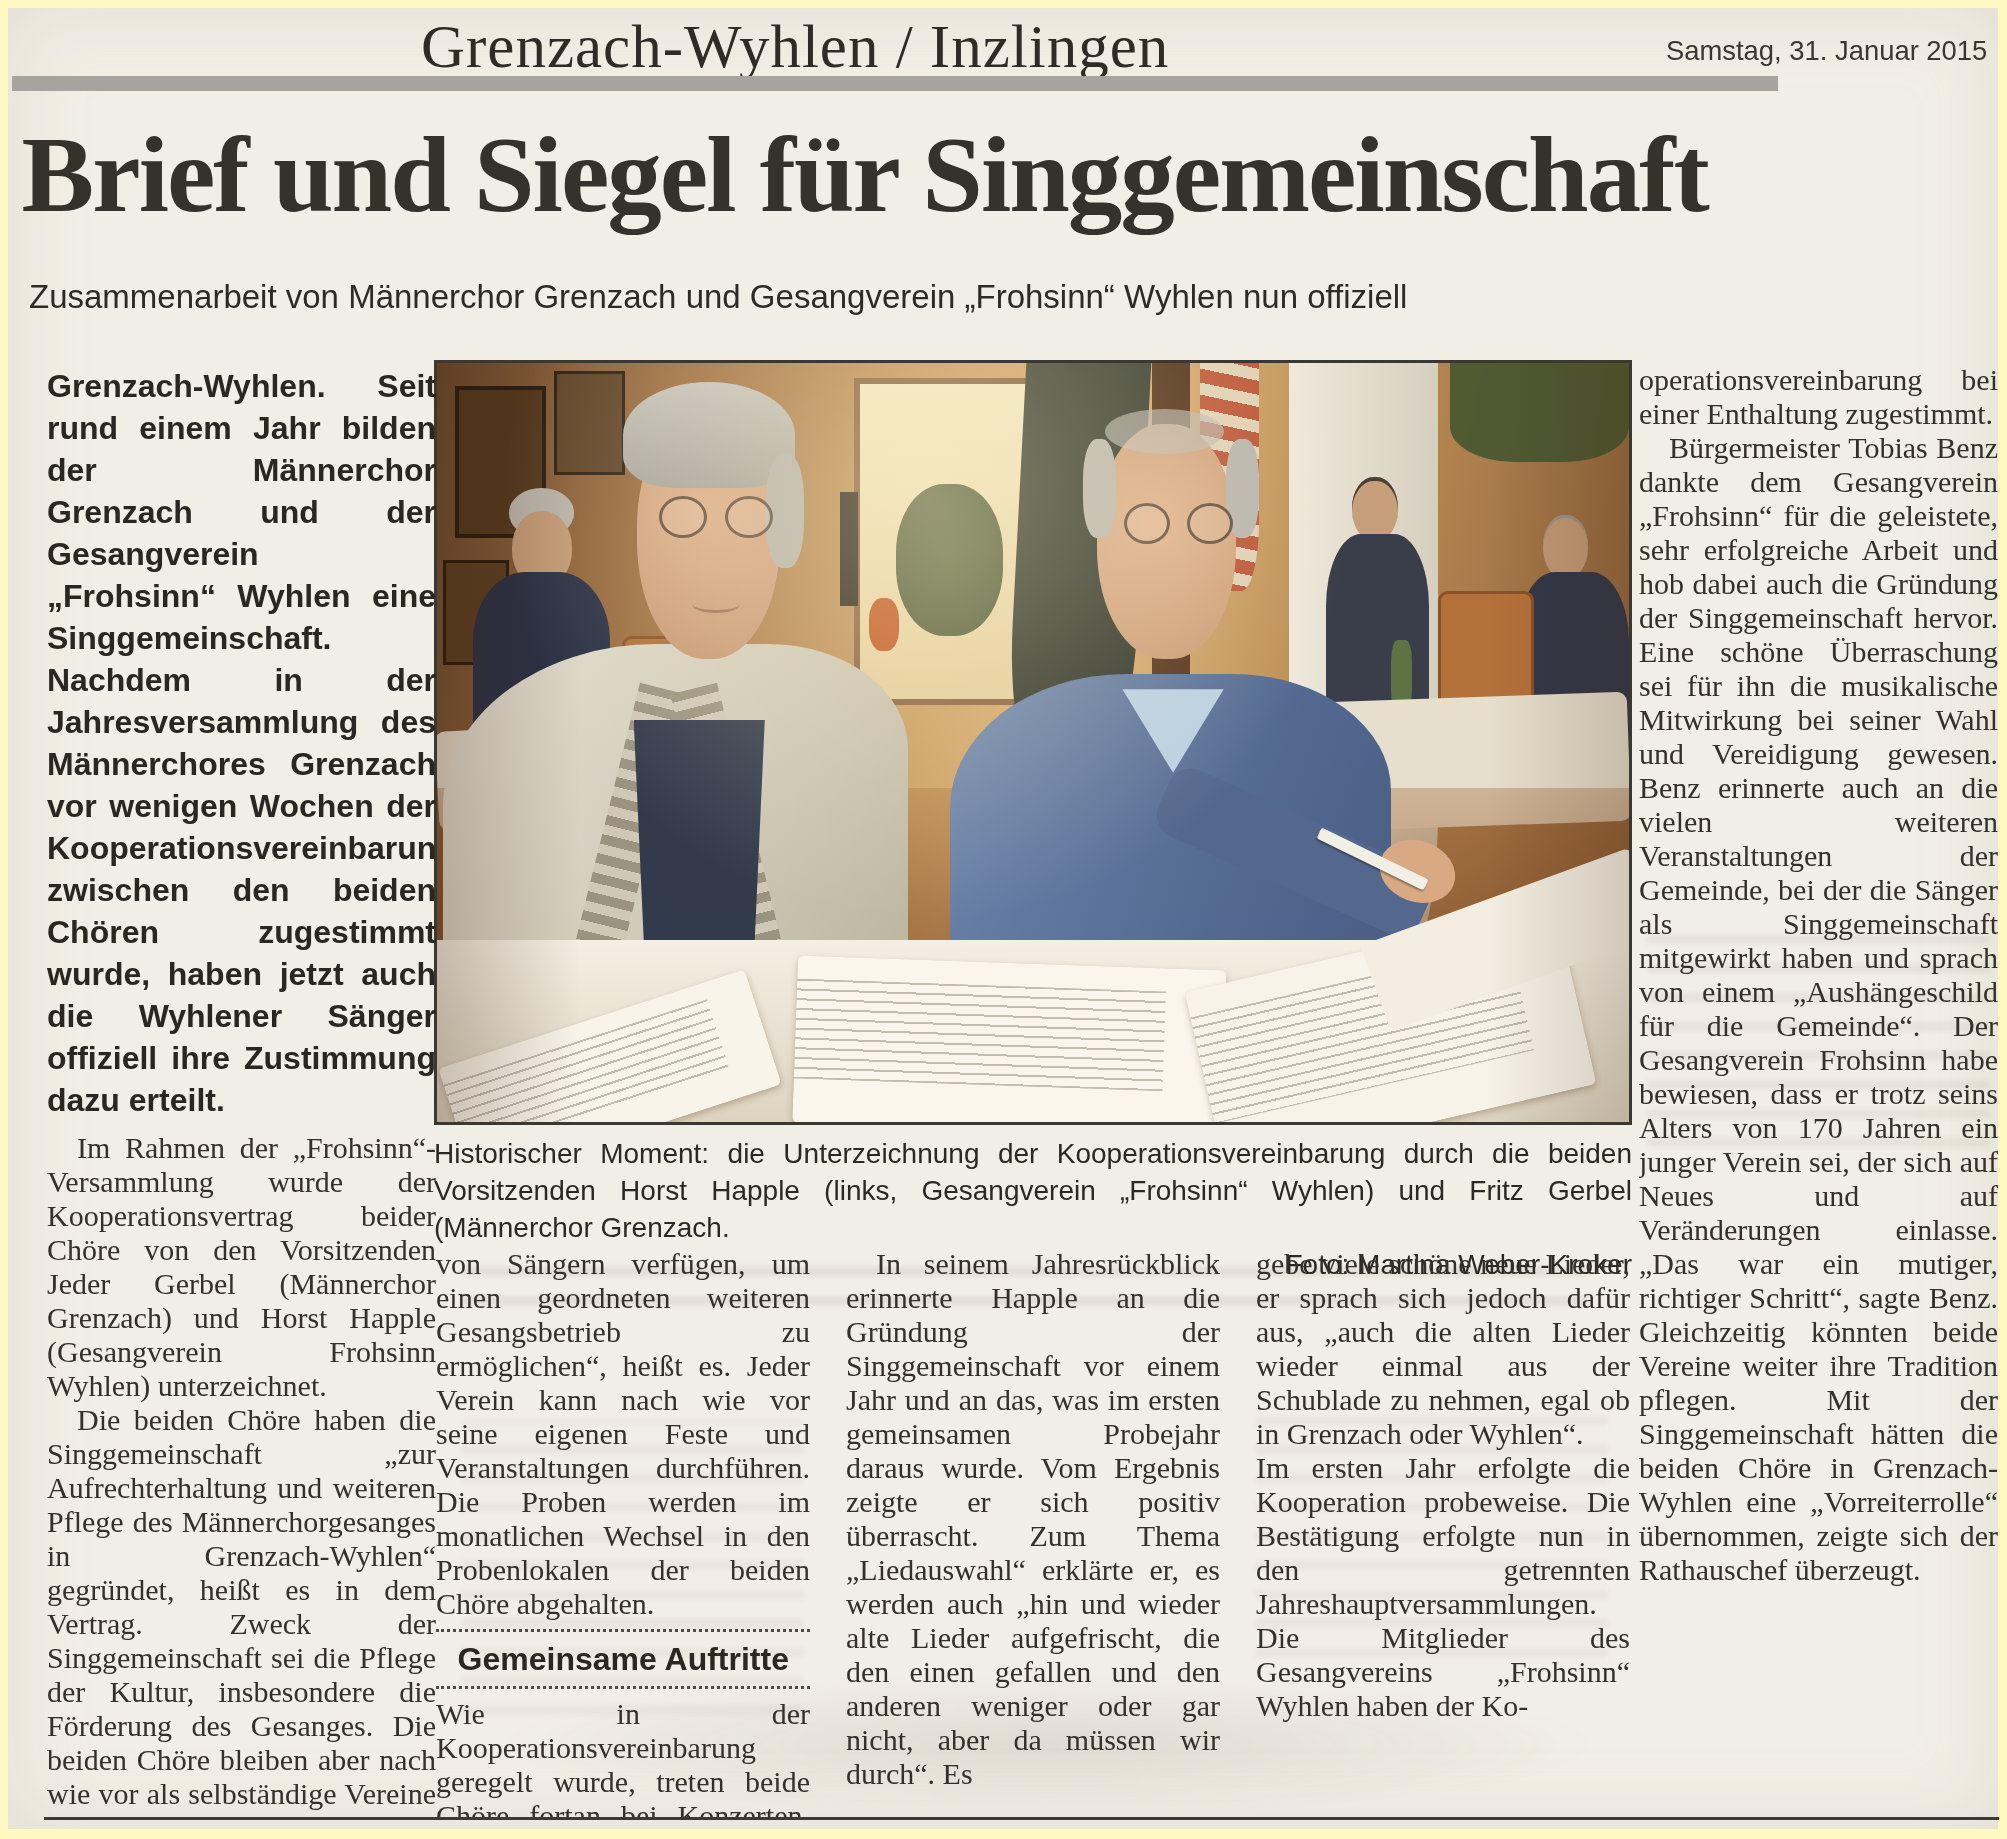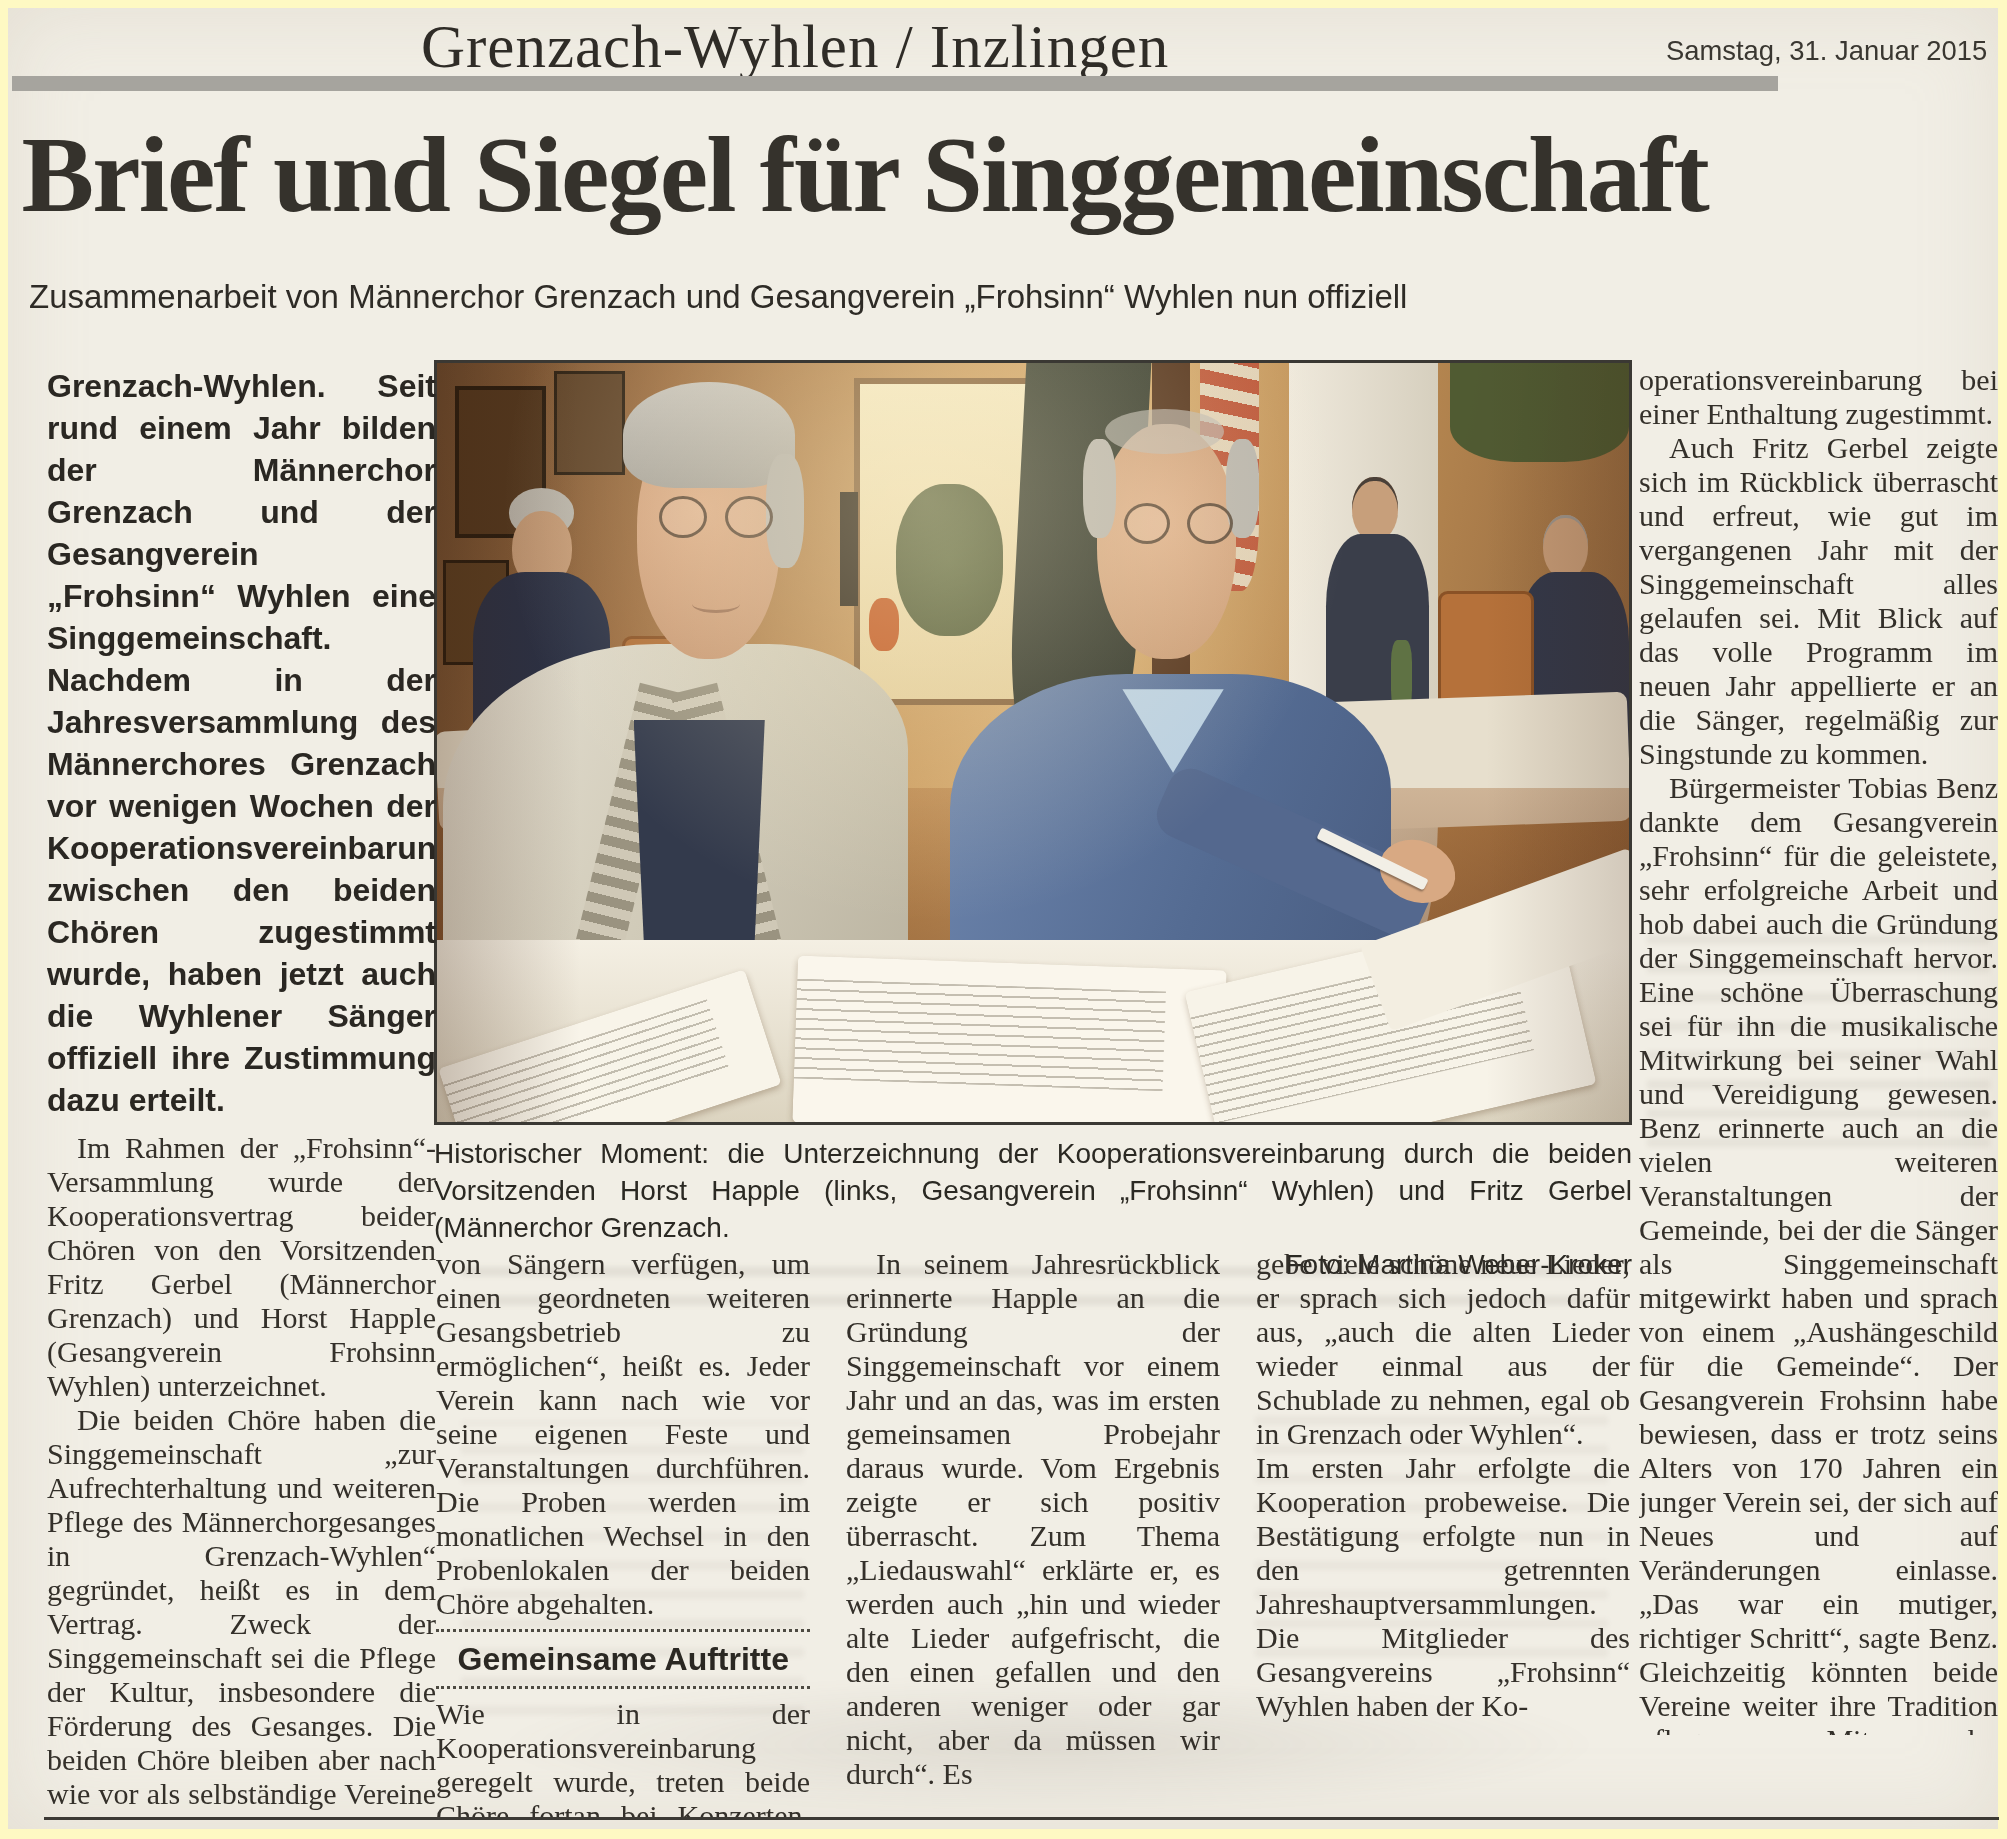--- a/index.html
+++ b/index.html
@@ -139,21 +139,21 @@
   </figure>
 
   <div class="abs caption">
     <span>Historischer Moment: die Unterzeichnung der Kooperationsvereinbarung durch die beiden Vorsitzenden Horst Happle (links, Gesangverein „Frohsinn“ Wyhlen) und Fritz Gerbel (Männerchor Grenzach.</span>
     <div class="credit">Foto: Martina Weber-Kroker</div>
   </div>
 
   <div class="abs col col1">
     <div class="lead">Grenzach-Wyhlen. Seit rund einem Jahr bilden der Männerchor Grenzach und der Gesangverein „Frohsinn“ Wyhlen eine Singgemeinschaft. Nachdem in der Jahresversammlung des Männerchores Grenzach vor wenigen Wochen der Kooperationsvereinbarung zwischen den beiden Chören zugestimmt wurde, haben jetzt auch die Wyhlener Sänger offiziell ihre Zustimmung dazu erteilt.</div>
     <div class="bodytext">
-      <p class="indent">Im Rahmen der „Frohsinn“-Versammlung wurde der Kooperationsvertrag beider Chören von den Vorsitzenden Fritz Gerbel (Männerchor Grenzach) und Horst Happle (Gesangverein Frohsinn Wyhlen) unterzeichnet.</p>
+      <p class="indent">Im Rahmen der „Frohsinn“-Versammlung wurde der Kooperationsvertrag beider Chöre von den Vorsitzenden Jeder Gerbel (Männerchor Grenzach) und Horst Happle (Gesangverein Frohsinn Wyhlen) unterzeichnet.</p>
       <p class="indent">Die beiden Chöre haben die Singgemeinschaft „zur Aufrechterhaltung und weiteren Pflege des Männerchorgesanges in Grenzach-Wyhlen“ gegründet, heißt es in dem Vertrag. Zweck der Singgemeinschaft sei die Pflege der Kultur, insbesondere die Förderung des Gesanges. Die beiden Chöre bleiben aber nach wie vor als selbständige Vereine bestehen.</p>
 
     </div>
   </div>
 
   <div class="abs col col2 bodytext">
     <p>von Sängern verfügen, um einen geordneten weiteren Gesangsbetrieb zu ermöglichen“, heißt es. Jeder Verein kann nach wie vor seine eigenen Feste und Veranstaltungen durchführen. Die Proben werden im monatlichen Wechsel in den Probenlokalen der beiden Chöre abgehalten.</p>
     <div class="crosshead">Gemeinsame Auftritte</div>
     <p>Wie in der Kooperationsvereinbarung geregelt wurde, treten beide Chöre fortan bei Konzerten, Jahresfeiern, Ver-</p>
   </div>
@@ -162,20 +162,19 @@
     <p class="indent">In seinem Jahresrückblick erinnerte Happle an die Gründung der Singgemeinschaft vor einem Jahr und an das, was im ersten gemeinsamen Probejahr daraus wurde. Vom Ergebnis zeigte er sich positiv überrascht. Zum Thema „Liedauswahl“ erklärte er, es werden auch „hin und wieder alte Lieder aufgefrischt, die den einen gefallen und den anderen weniger oder gar nicht, aber da müssen wir durch“. Es</p>
   </div>
 
   <div class="abs col col4 bodytext">
     <p>gebe viele schöne neue Lieder, er sprach sich jedoch dafür aus, „auch die alten Lieder wieder einmal aus der Schublade zu nehmen, egal ob in Grenzach oder Wyhlen“.</p>
     <p>Im ersten Jahr erfolgte die Kooperation probeweise. Die Bestätigung erfolgte nun in den getrennten Jahreshauptversammlungen. Die Mitglieder des Gesangvereins „Frohsinn“ Wyhlen haben der Ko-</p>
   </div>
 
   <div class="abs col col5 bodytext">
     <p>operationsvereinbarung bei einer Enthaltung zugestimmt.</p>
-    <p class="indent">Auch Fritz Gerbel zeigte sich im Rückblick überrascht und erfreut, wie gut im vergangenen Jahr mit der Singgemeinschaft alles gelaufen sei. Mit Blick auf das volle Programm im neuen Jahr appellierte er an die Sänger, regelmäßig zur Singstunde zu kommen.</p>
     <p class="indent">Bürgermeister Tobias Benz dankte dem Gesangverein „Frohsinn“ für die geleistete, sehr erfolgreiche Arbeit und hob dabei auch die Gründung der Singgemeinschaft hervor. Eine schöne Überraschung sei für ihn die musikalische Mitwirkung bei seiner Wahl und Vereidigung gewesen. Benz erinnerte auch an die vielen weiteren Veranstaltungen der Gemeinde, bei der die Sänger als Singgemeinschaft mitgewirkt haben und sprach von einem „Aushängeschild für die Gemeinde“. Der Gesangverein Frohsinn habe bewiesen, dass er trotz seins Alters von 170 Jahren ein junger Verein sei, der sich auf Neues und auf Veränderungen einlasse. „Das war ein mutiger, richtiger Schritt“, sagte Benz. Gleichzeitig könnten beide Vereine weiter ihre Tradition pflegen. Mit der Singgemeinschaft hätten die beiden Chöre in Grenzach-Wyhlen eine „Vorreiterrolle“ übernommen, zeigte sich der Rathauschef überzeugt.</p>
 
   </div>
 
   <div class="abs bottom-rule"></div>
 </div>
 
 
 </body></html>

